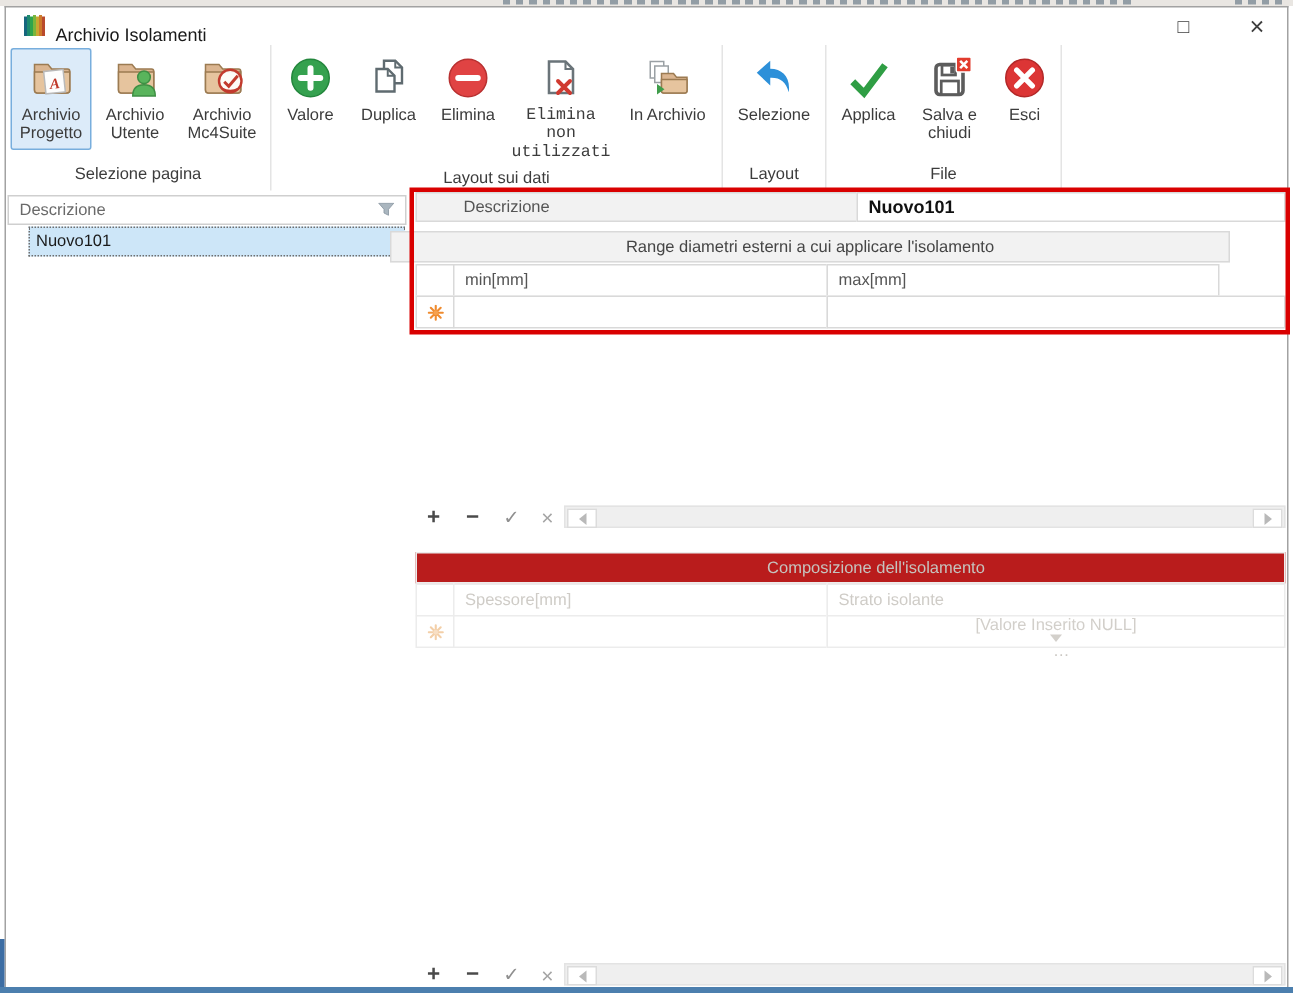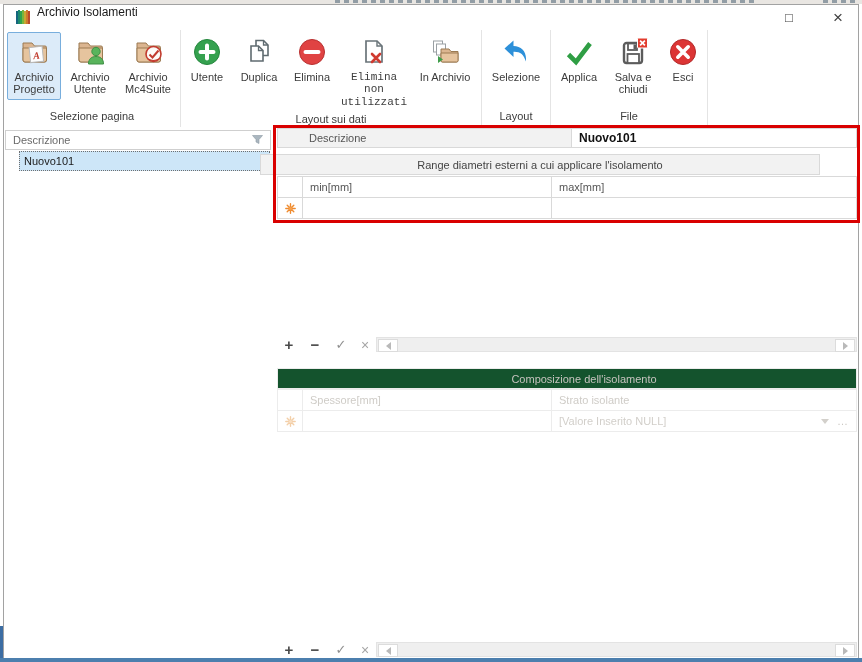--- a/index.html
+++ b/index.html
@@ -10,21 +10,21 @@
   
   .top-sliver{left:0;top:0;width:862px;height:4px;background:#e9e6e2;}
   .sliver-text{top:0;height:3px;background:repeating-linear-gradient(90deg,#7d8b96 0 5px,transparent 5px 9px);opacity:.8;}
 
   
   .win-frame{left:3px;top:4px;width:856px;height:654px;background:#fff;border:1px solid #a2a2a2;border-bottom:0;}
   .blue-edge{left:0;top:658px;width:862px;height:4px;background:#4c7fae;}
   .corner-sliver{left:0;top:626px;width:3px;height:32px;background:#3c6da3;}
 
   
-  .titlebar{left:4px;top:5px;width:854px;height:25px;display:flex;align-items:flex-start;}
+  .titlebar{left:4px;top:5px;width:854px;height:25px;display:flex;align-items:flex-end;}
   .title-text{font-size:12px;color:#1a1a1a;margin-left:7px;}
   .win-btn{top:5px;width:46px;height:25px;display:flex;align-items:center;justify-content:center;color:#3f3f3f;cursor:default;}
 
   
   .ribbon{left:4px;top:30px;width:853px;height:97px;display:flex;background:#fff;}
   .rgroup{display:flex;flex-direction:column;justify-content:space-between;border-right:1px solid #e4e4e4;padding:0 3px;}
   .rbtns{display:flex;align-items:flex-start;padding-top:2px;gap:2px;}
   .rbtn{display:flex;flex-direction:column;align-items:center;gap:3px;padding:3px 2px;border:1px solid transparent;border-radius:2px;
         font-size:11px;color:#3c3c3c;text-align:center;line-height:1.12;}
   .rbtn.selected{background:#dcebf9;border-color:#78aedd;}
@@ -41,21 +41,21 @@
   
   .red-rect{left:273px;top:125px;width:587px;height:98px;border:3px solid #d90000;z-index:10;pointer-events:none;}
 
   
   .cell{position:absolute;box-sizing:border-box;border:1px solid #d9d9d9;background:#fff;
         font-size:11px;color:#555;display:flex;align-items:center;padding:0 7px;}
   .cell.gray{background:#f2f2f2;}
   .cell.center{justify-content:center;color:#454545;}
   .cell.marker{justify-content:center;padding:0;}
   .dis{border-color:#ececec;color:#cfccc7;}
-  .dis.gray{background:#14532d;padding-left:41px;}
+  .dis.gray{background:#b91c1c;padding-left:41px;}
   .value-bold{font-weight:bold;color:#111;font-size:12px;}
 
   
   .nav{position:absolute;height:17px;display:flex;align-items:center;}
   .nav-ico{display:inline-flex;align-items:center;justify-content:center;width:22px;height:16px;cursor:default;}
   .n-add,.n-rem{font-size:15px;font-weight:bold;color:#4a4a4a;}
   .n-ok{font-size:13px;color:#8f8f8f;}
   .n-x{font-size:14px;color:#a5a5a5;}
   .hscroll{position:absolute;height:15px;background:#efefef;border:1px solid #e3e3e3;box-sizing:border-box;}
   .sbtn{position:absolute;top:1px;width:18px;height:11px;background:#fff;border:1px solid #dcdcdc;
@@ -137,21 +137,21 @@
       <div class="rgroup-label">Selezione pagina</div>
     </div>
 
     <div class="rgroup">
       <div class="rbtns" style="gap:4px;">
         <div class="rbtn" style="width:40px;">
           <svg class="ricon" viewBox="0 0 32 32">
             <circle cx="16" cy="16" r="12.5" fill="#35a14f" stroke="#23863c"></circle>
             <path d="M16 9.5 V22.5 M9.5 16 H22.5" stroke="#fff" stroke-width="4" stroke-linecap="round"></path>
           </svg>
-          <span>Utente</span>
+          <span>Valore</span>
         </div>
         <div class="rbtn" style="width:44px;">
           <svg class="ricon" viewBox="0 0 32 32">
             <path d="M13 4.5 h7.5 L25 9 v10.5 H13 z" fill="#fff" stroke="#5f6b70" stroke-width="1.6"></path>
             <path d="M20.5 4.5 V9 H25" fill="none" stroke="#5f6b70" stroke-width="1.3"></path>
             <path d="M8 10 h7.5 L20 14.5 V25 H8 z" fill="#fff" stroke="#5f6b70" stroke-width="1.6"></path>
             <path d="M15.5 10 V14.5 H20" fill="none" stroke="#5f6b70" stroke-width="1.3"></path>
           </svg>
           <span>Duplica</span>
         </div>
@@ -245,21 +245,21 @@
     <span class="value-bold">Nuovo101</span>
   </div>
 
   <div class="cell gray center" style="left:260px;top:154px;width:560px;height:21px;">
     <span>Range diametri esterni a cui applicare l'isolamento</span>
   </div>
   <div class="cell marker" style="left:277px;top:176px;width:26px;height:22px;"></div>
   <div class="cell" style="left:302px;top:176px;width:250px;height:22px;">
     <span>min[mm]</span>
   </div>
-  <div class="cell" style="left:551px;top:176px;width:306px;height:22px;">
+  <div class="cell" style="left:551px;top:176px;width:262px;height:22px;">
     <span>max[mm]</span>
   </div>
   <div class="cell marker" style="left:277px;top:197px;width:26px;height:22px;">
     <svg width="11" height="11" viewBox="0 0 11 11">
       <g stroke="#ef8b2f" stroke-width="1.4" stroke-linecap="round">
         <path d="M5.5 0.8 V10.2 M0.8 5.5 H10.2 M2.2 2.2 L8.8 8.8 M8.8 2.2 L2.2 8.8"></path>
       </g>
         <circle cx="5.5" cy="5.5" r="1.6" fill="#f6a14f"></circle>
     </svg>
   </div>
@@ -295,21 +295,21 @@
   </div>
   <div class="cell marker dis" style="left:277px;top:410px;width:26px;height:22px;">
     <svg width="11" height="11" viewBox="0 0 11 11">
       <g stroke="#f3cfa8" stroke-width="1.4" stroke-linecap="round">
         <path d="M5.5 0.8 V10.2 M0.8 5.5 H10.2 M2.2 2.2 L8.8 8.8 M8.8 2.2 L2.2 8.8"></path>
       </g>
         <circle cx="5.5" cy="5.5" r="1.6" fill="#f8dfc4"></circle>
     </svg>
   </div>
   <div class="cell dis" style="left:302px;top:410px;width:250px;height:22px;"></div>
-  <div class="cell dis" style="left:551px;top:410px;width:306px;height:22px;color:#d2cfca;">
+  <div class="cell dis" style="left:551px;top:410px;width:306px;height:22px;color:#d2cfca;flex-direction:column;">
     <span>[Valore Inserito NULL]</span>
     <span style="flex:1;"></span>
     <span class="dd-tri"></span>
     <span class="dd-dots">…</span>
   </div>
 
   <div class="nav" style="left:278px;top:641px;">
     <span class="nav-ico n-add">+</span>
     <span class="nav-ico n-rem" style="margin-left:4px;">−</span>
     <span class="nav-ico n-ok" style="margin-left:4px;">✓</span>

